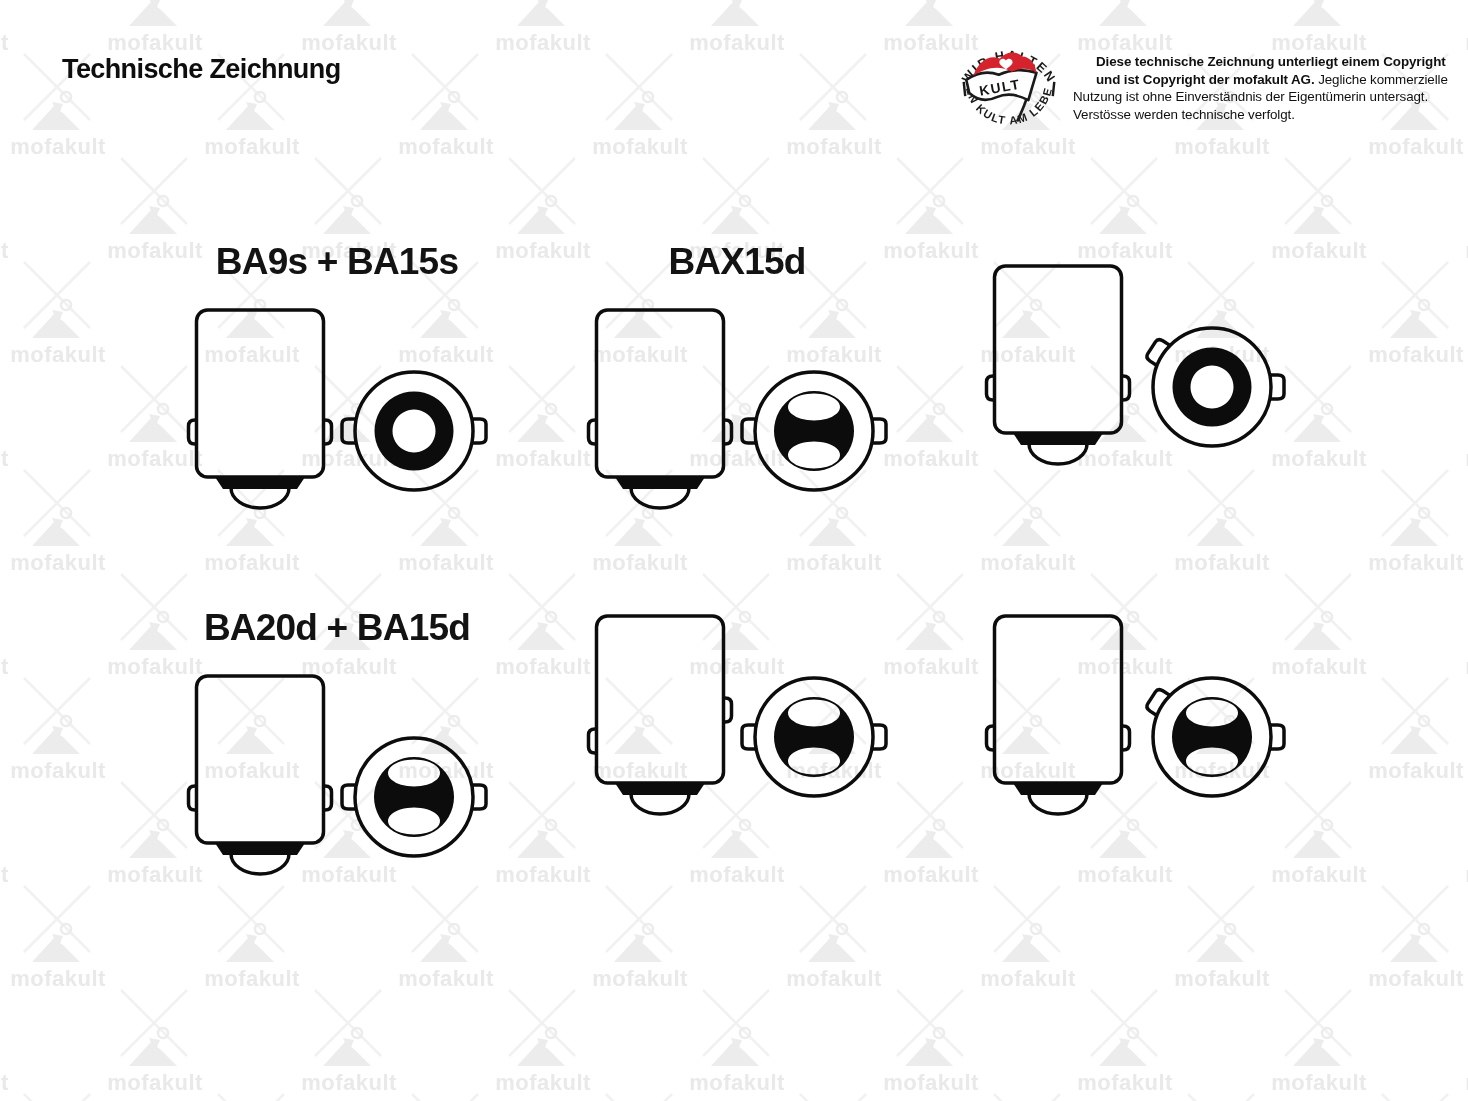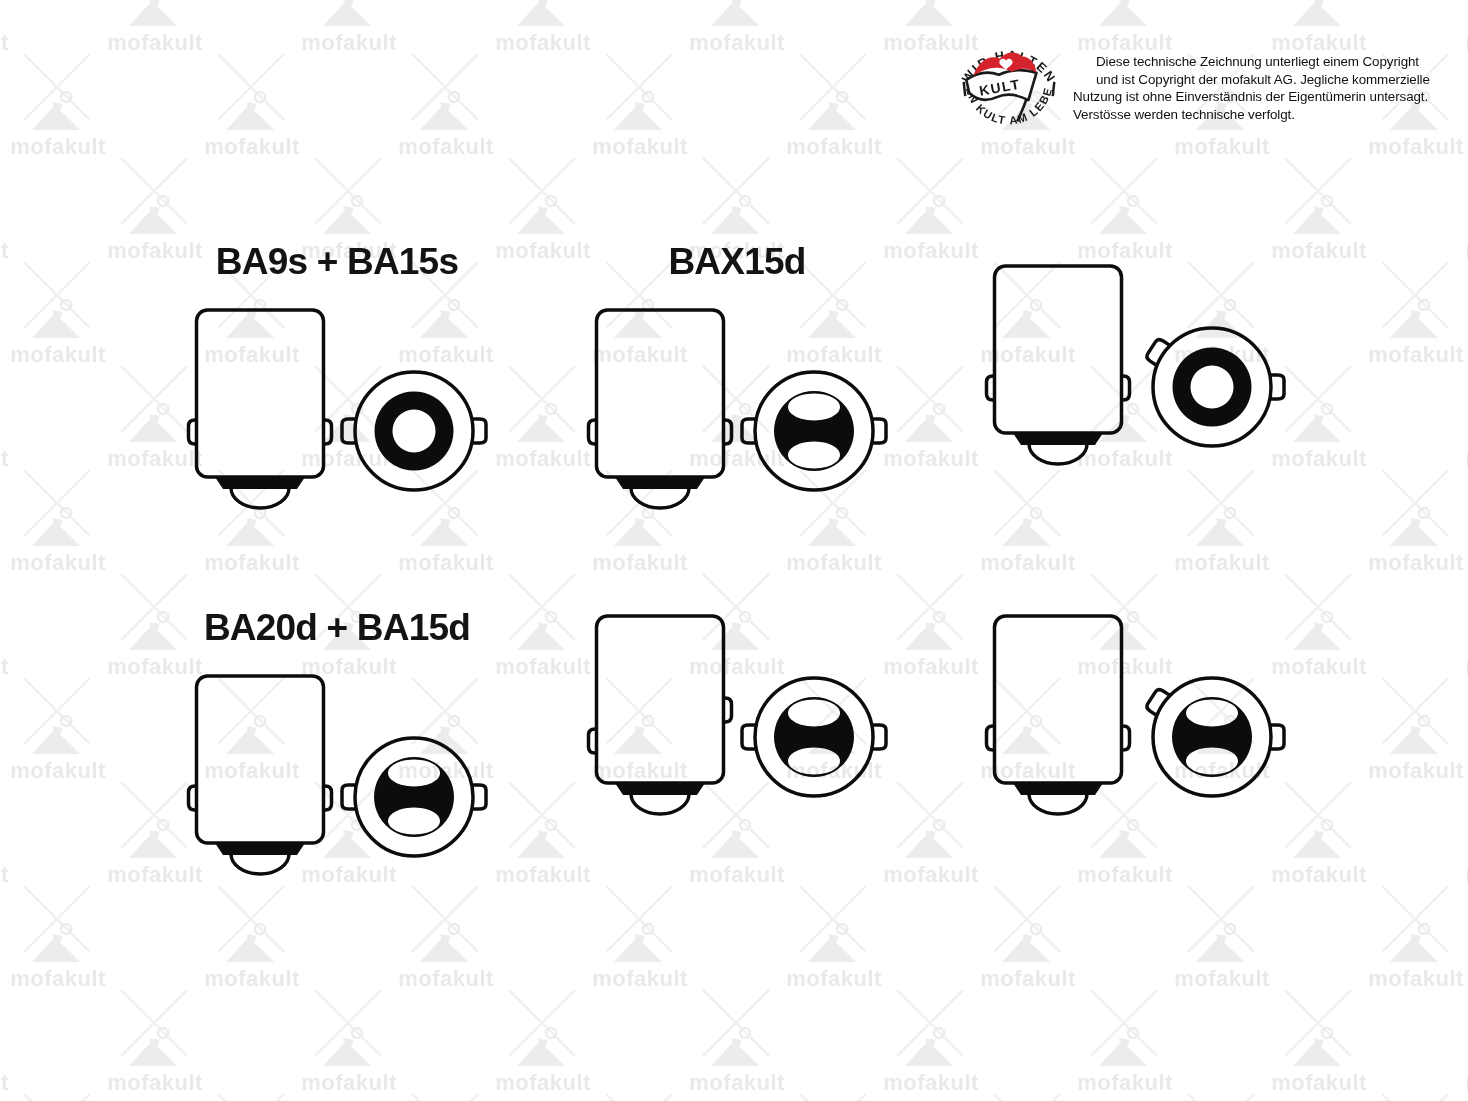--- a/index.html
+++ b/index.html
@@ -9,21 +9,21 @@
   #wm-layer{position:absolute;inset:0;z-index:0;}
   .wm-tile{position:absolute;width:194px;height:104px;pointer-events:none;}
   
   .content{position:absolute;inset:0;z-index:1;}
   .page-title{position:absolute;left:62px;top:54px;margin:0;font-size:27px;font-weight:700;
               letter-spacing:-0.6px;color:#0e0e0e;white-space:nowrap;}
   .stamp{position:absolute;left:952px;top:33px;width:114px;height:114px;}
   .copyright{position:absolute;left:1073px;top:53px;font-size:13.4px;line-height:17.6px;
              color:#101010;letter-spacing:-0.1px;}
   .copyright .row{white-space:nowrap;}
-  .copyright b{font-weight:400;padding-left:23px;}
+  .copyright b{font-weight:700;padding-left:23px;}
   
   .cell{position:absolute;width:400px;}
   .cell-label{margin:0;height:44px;line-height:44px;text-align:center;font-size:37px;
               font-weight:700;letter-spacing:-0.8px;color:#131313;white-space:nowrap;}
   .views{margin-top:24px;display:flex;justify-content:center;align-items:flex-start;gap:4px;}
   .base-view{margin-top:58px;}
   .ln{fill:none;stroke:#0c0c0c;stroke-width:3.5px;}
 </style>
 </head>
 <body>
@@ -874,20 +874,21 @@
             <path d="M91,14 L102,16 L97,28 Z"></path>
           </g>
           <circle cx="105" cy="9" r="5" fill="none" stroke="#ececec" stroke-width="2.5"></circle>
           <text x="97" y="66" text-anchor="middle" font-size="22" font-weight="bold" fill="#e9e9e9" letter-spacing="0.5" font-family="Liberation Sans, sans-serif">mofakult</text>
           <path d="M160,70 L226,136 M226,70 L160,136" stroke="#f1f1f1" stroke-width="2.5" fill="none"></path>
         </svg></div>
     </div>
 
   <div class="content">
 
+    <h1 class="page-title">Technische Zeichnung</h1>
 
     <svg class="stamp" viewBox="0 0 112 112">
       <defs>
         <path id="arcTop" d="M 12,64 A 44.5,44.5 0 0 1 100,64"></path>
         <path id="arcBottom" d="M 14,56 A 43,43 0 0 0 98,56"></path>
       </defs>
       <text font-size="12.5" font-weight="bold" letter-spacing="2" fill="#1a1a1a">
         <textPath href="#arcTop" startOffset="50%" text-anchor="middle">WIR HALTEN</textPath>
       </text>
       <text font-size="11" font-weight="bold" letter-spacing="1.4" fill="#1a1a1a">

